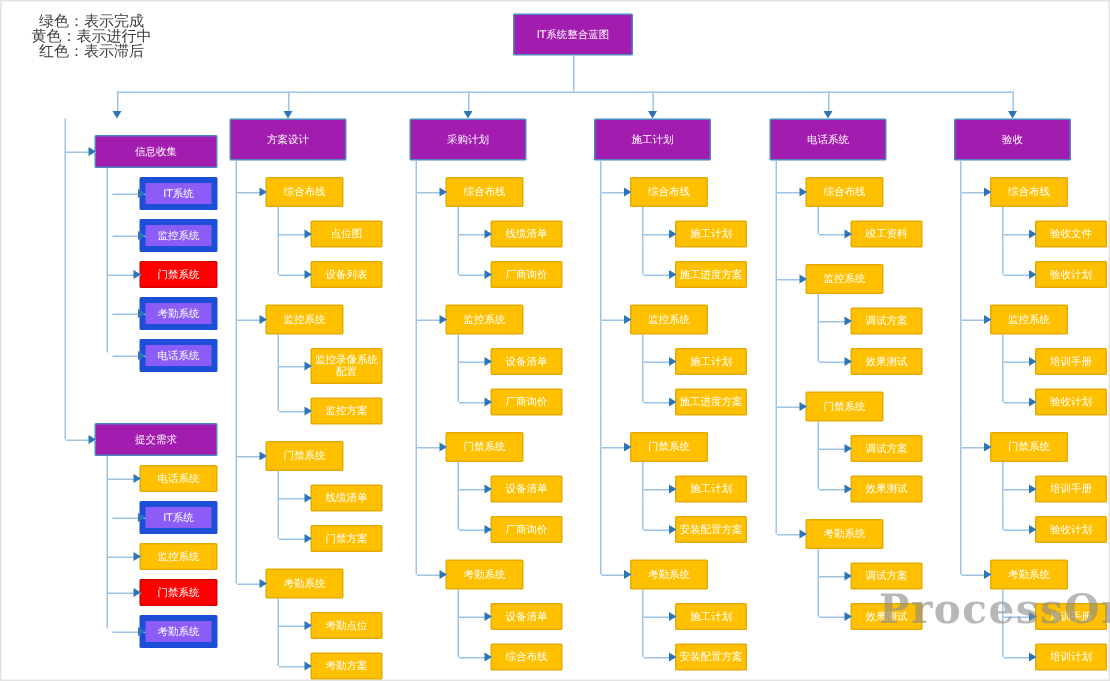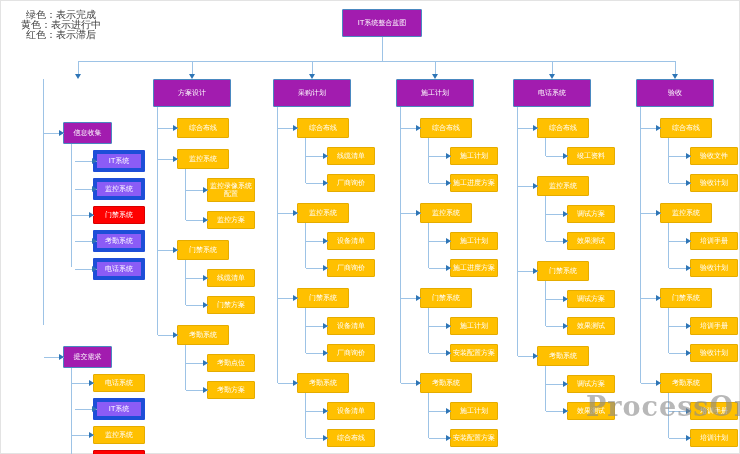--- a/index.html
+++ b/index.html
@@ -50,21 +50,21 @@
   
   .tree li>.node{position:relative;}
   .groups>li>.node::before{content:'';position:absolute;left:-20px;top:50%;width:20px;
     border-top:1px solid var(--line);}
   .children>li>.node::before{content:'';position:absolute;left:-22px;top:50%;width:22px;
     border-top:1px solid var(--line);}
   .tree li>.node::after{content:'';position:absolute;left:-5px;top:50%;margin-top:-3px;
     width:0;height:0;border-top:3px solid transparent;border-bottom:3px solid transparent;
     border-left:5px solid var(--arrow);}
 
-  .subheader{width:49px;min-height:22px;margin-top:32px;}
+  .subheader{width:82px;min-height:22px;}
   .gparent{width:52px;min-height:20px;}
   .leaf{width:48px;min-height:18px;}
 
   
   .col1 .children>li{padding-top:6px;--cap:15px;}
   .col1 .groups>li:last-child{padding-top:34px;--cap:45px;}
   .col1 .leaf{width:52px;}
 
   .watermark{position:absolute;left:585px;top:390px;
     font-family:"DejaVu Serif","Liberation Serif",serif;font-weight:bold;
@@ -143,20 +143,28 @@
               </li>
             </ul>
           </li>
         </ul>
       </div>
       <div class="col col2" style="left: 152px;">
         <div class="node blue header">方案设计</div>
         <ul class="tree groups">
           <li>
             <div class="node yellow gparent">综合布线</div>
+            <ul class="tree children">
+              <li>
+                <div class="node yellow leaf">点位图</div>
+              </li>
+              <li>
+                <div class="node yellow leaf">设备列表</div>
+              </li>
+            </ul>
           </li>
           <li>
             <div class="node yellow gparent">监控系统</div>
             <ul class="tree children">
               <li>
                 <div class="node yellow leaf">监控录像系统配置</div>
               </li>
               <li>
                 <div class="node yellow leaf">监控方案</div>
               </li>

